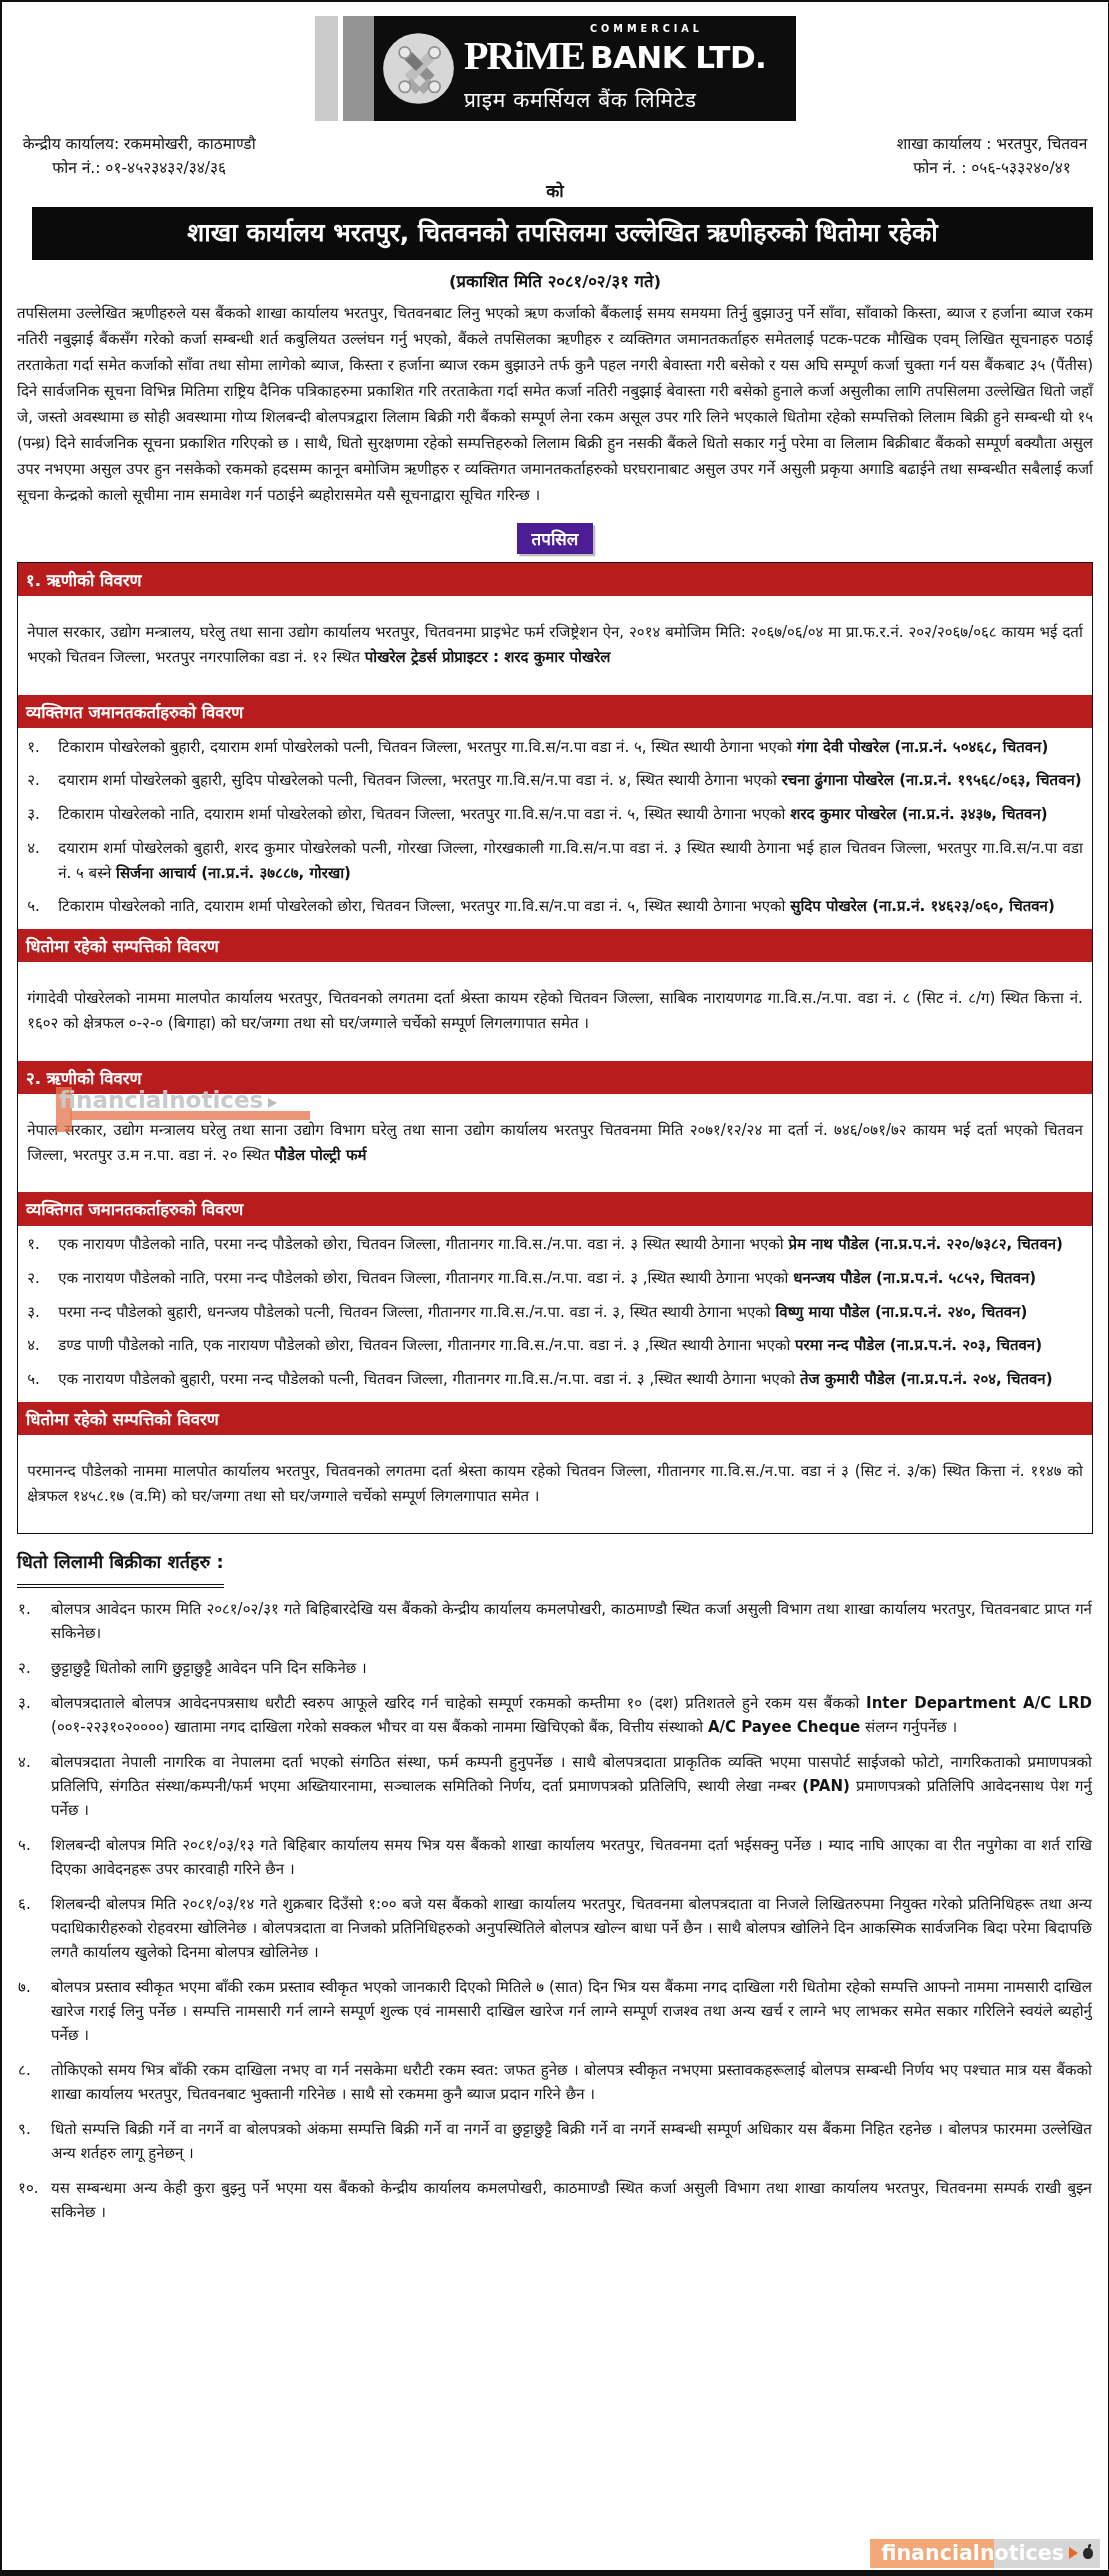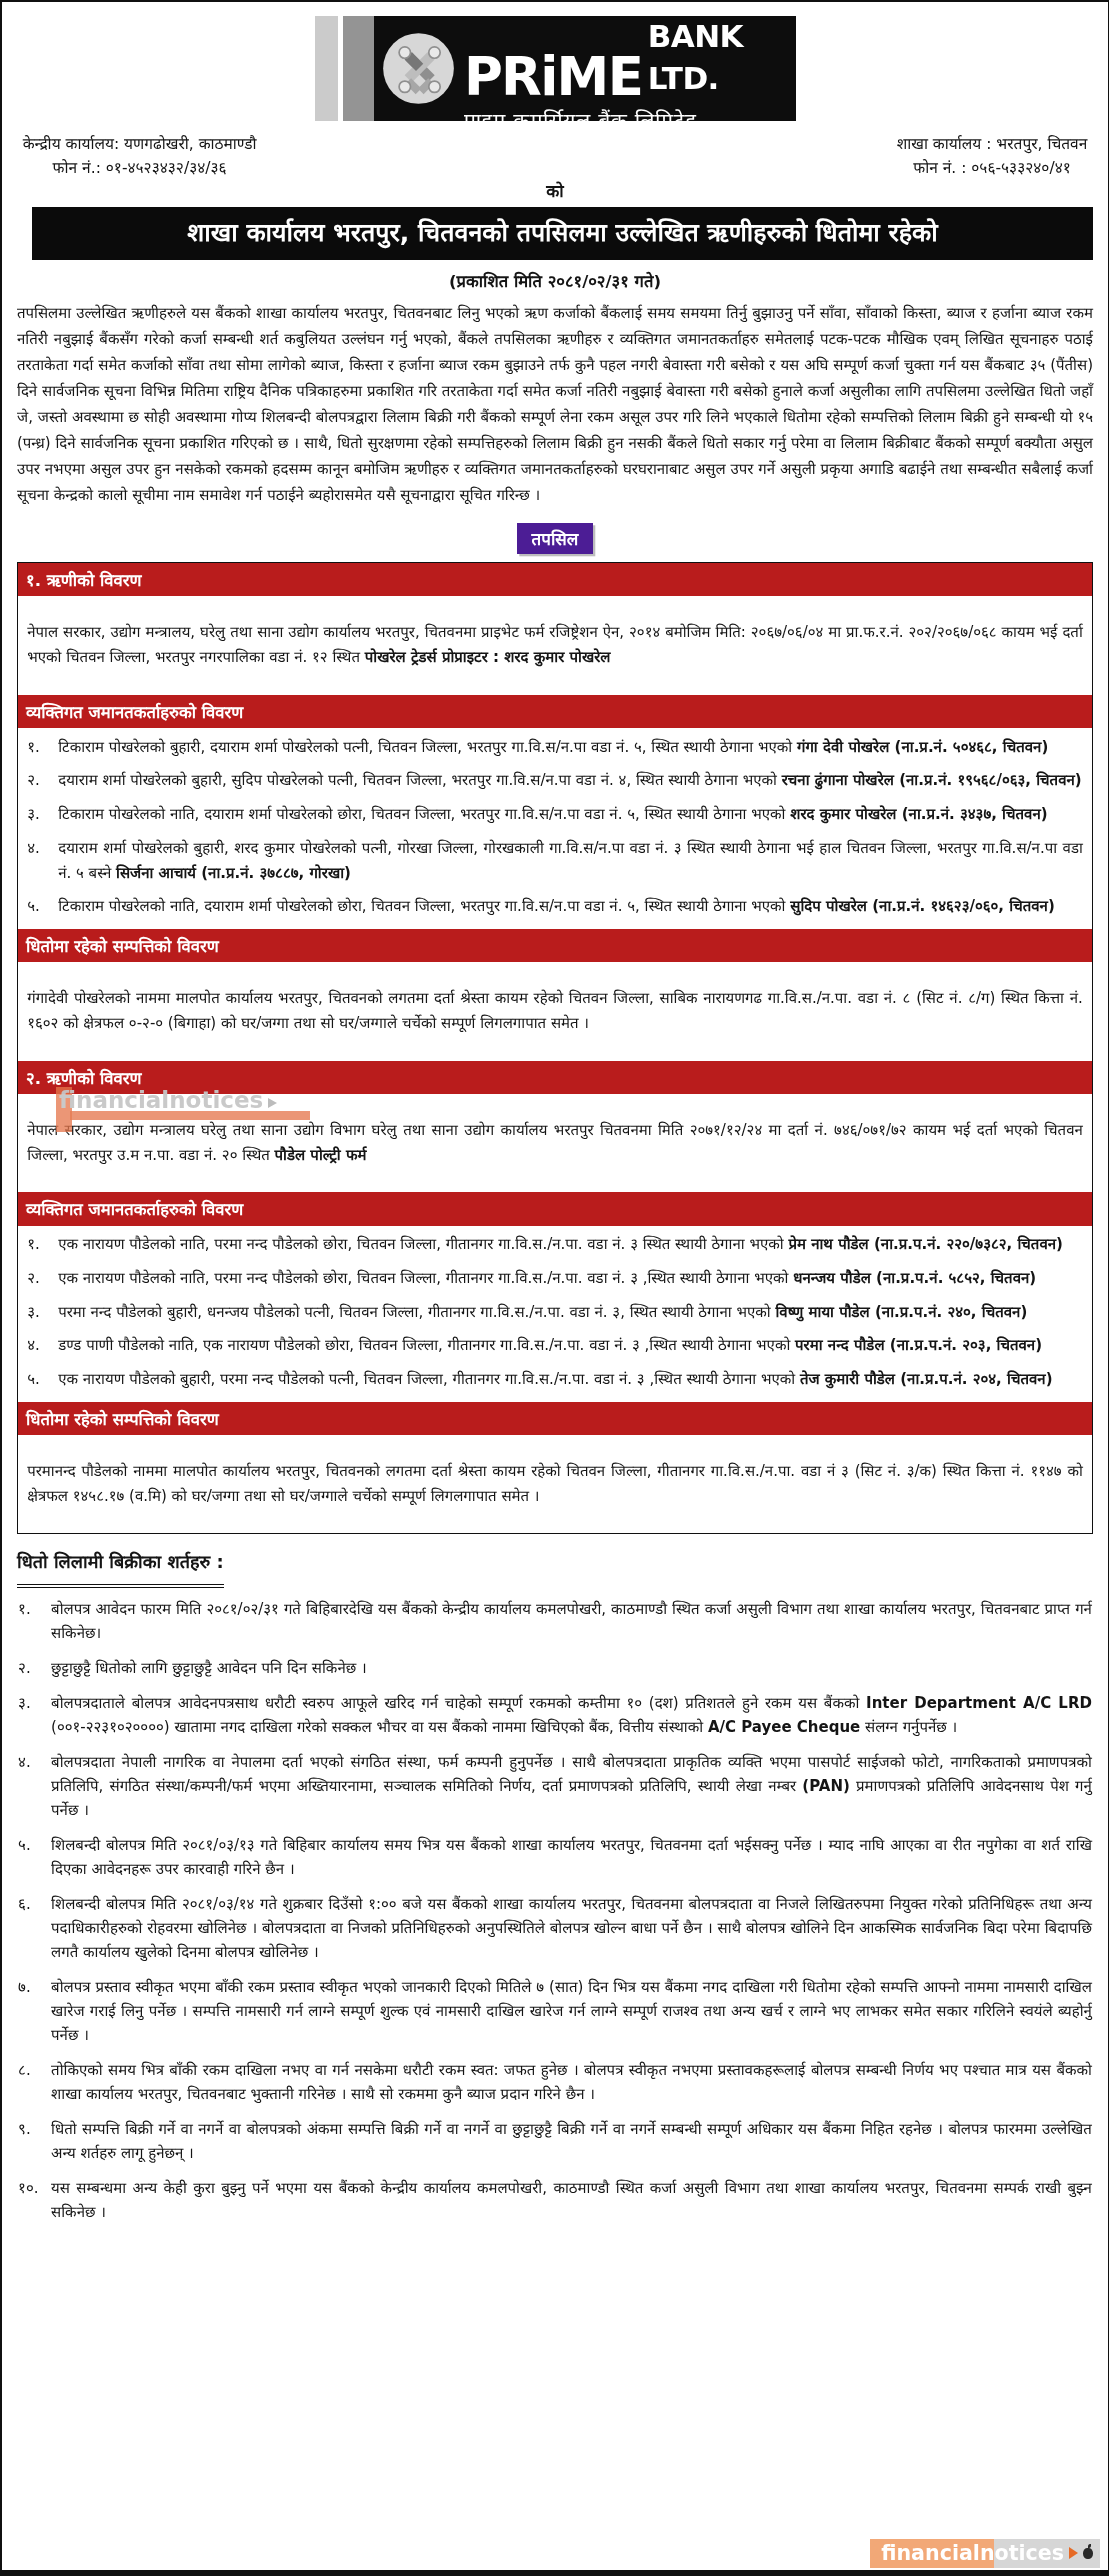--- a/index.html
+++ b/index.html
@@ -10,21 +10,21 @@
     font-family:"DejaVu Sans",sans-serif;color:#151515;
   }
   
   .logo-wrap{display:flex;width:481px;height:105px;margin:5.7px auto 0;}
   .stripe-light{width:23px;background:#cbcbcb;}
   .stripe-mid{width:31px;background:#949494;margin-left:5.2px;}
   .logo-black{flex:1;background:#0d0d0d;display:flex;align-items:center;padding:4.6px 11.4px 4.6px 8px;}
   .knot{flex:0 0 auto;}
   .logo-text{flex:1;color:#fff;margin-left:9.2px;}
   .logo-row1{display:flex;align-items:flex-end;}
-  .prime{font-size:53px;font-weight:bold;letter-spacing:-1.7px;line-height:45px;}
+  .prime{font-size:40px;font-weight:bold;letter-spacing:-1.7px;line-height:45px;font-family:Liberation Serif, serif;}
   .logo-col{display:flex;flex-direction:column;margin-left:5.7px;}
   .commercial{font-size:9.7px;font-weight:bold;letter-spacing:4px;line-height:12.6px;}
   .bankltd{font-size:31px;font-weight:bold;line-height:42px;letter-spacing:-0.6px;}
   .logo-np{font-size:21px;margin-top:6.9px;letter-spacing:0.6px;}
   
   .addr-row{display:flex;justify-content:space-between;margin-top:11.4px;padding:0 5.7px;}
   .addr{font-size:15.5px;line-height:24px;text-align:center;}
   .connector{text-align:center;font-size:17px;font-weight:bold;line-height:20.6px;margin-top:1.1px;}
   
   .banner{background:#0b0b0b;color:#fff;text-align:center;margin-top:5.7px;padding:8.6px 4.6px 9.7px;margin-left:15px;}
@@ -88,21 +88,21 @@
           </span>
         </div>
         <div class="logo-np">प्राइम कमर्सियल बैंक लिमिटेड</div>
       </div>
     </div>
   </div>
 
   
   <div class="addr-row">
     <div class="addr">
-      <div>केन्द्रीय कार्यालय: यणगढोखरी, काठमाण्डौ</div>
+      <div>केन्द्रीय कार्यालय: रकममोखरी, काठमाण्डौ</div>
       <div>फोन नं.: ०१-४५२३४३२/३४/३६</div>
     </div>
     <div class="addr">
       <div>शाखा कार्यालय : भरतपुर, चितवन</div>
       <div>फोन नं. : ०५६-५३३२४०/४१</div>
     </div>
   </div>
   <div class="connector">को</div>
 
   

